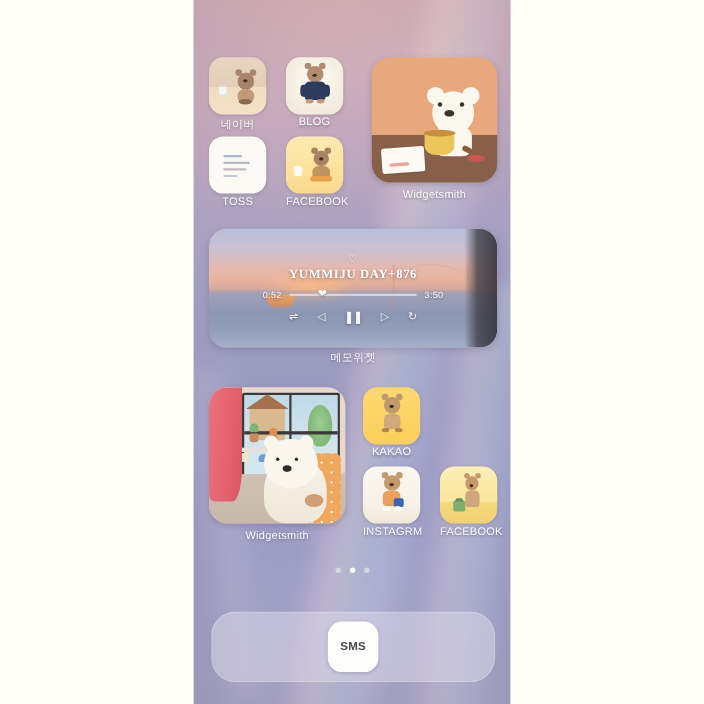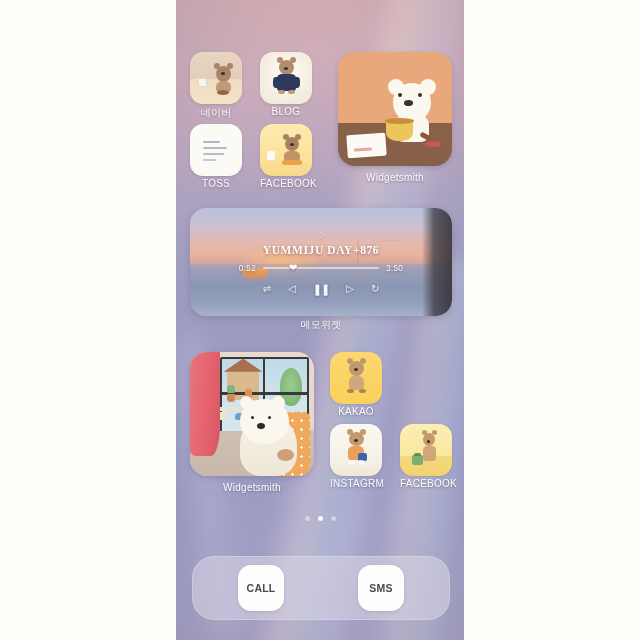--- a/index.html
+++ b/index.html
@@ -513,21 +513,18 @@
     </div>
 
     <div class="dots">
       <i></i>
       <i class="on"></i>
       <i></i>
     </div>
 
     <div class="dock">
       <div class="dock-item">
-        <span>CALL</span>
-      </div>
-      <div class="dock-item">
         <span>SMS</span>
       </div>
     </div>
 
   </div>
 </div>
 
 </body></html>

